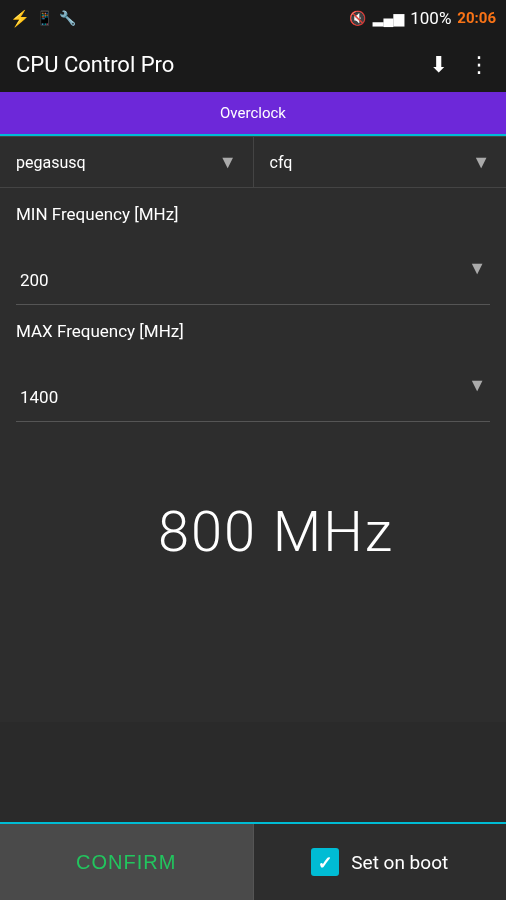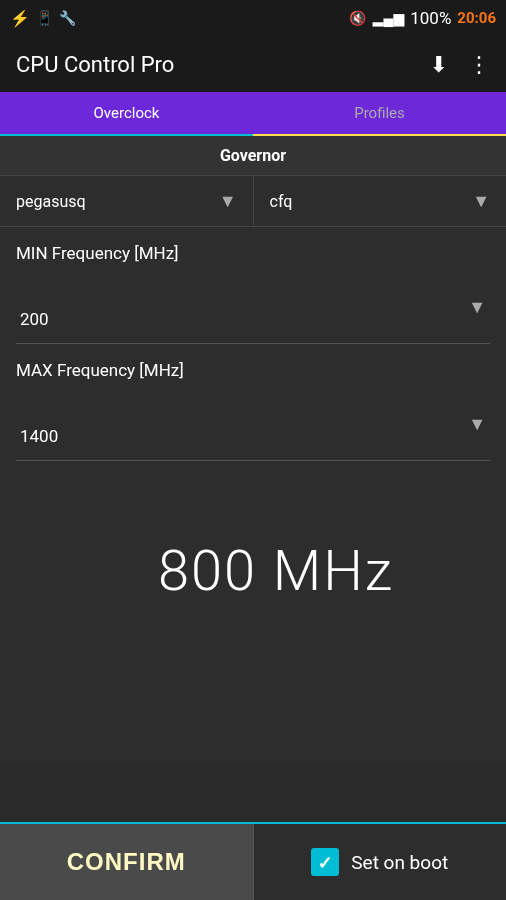--- a/index.html
+++ b/index.html
@@ -214,23 +214,23 @@
       height: 78px;
       display: flex;
       border-top: 2px solid #00bcd4;
       background: #2d2d2d;
     }
 
     #confirm-btn {
       flex: 1;
       background: #4a4a4a;
       border: none;
-      color: #fef9c3;
-      font-size: 24px;
-      font-weight: bold;
+      color: #22c55e;
+      font-size: 20px;
+      font-weight: normal;
       letter-spacing: 1px;
       cursor: pointer;
       border-right: 1px solid #555;
     }
 
     #set-on-boot {
       flex: 1;
       display: flex;
       align-items: center;
       justify-content: center;
@@ -295,29 +295,25 @@
   <div class="title-actions">
     <span class="title-icon">⬇</span>
     <span class="title-icon">⋮</span>
   </div>
 </div>
 
 <div id="tab-bar">
   <div class="tab active">
     <span>Overclock</span>
   </div>
-  <div class="tab">
-    <span>Profiles</span>
-  </div>
 </div>
 
 <div id="main-content">
 
   <div class="governor-io-row">
-    <div class="col-header">Governor</div>
   </div>
 
   <div class="dropdown-row">
     <div class="dropdown-item">
       <span>pegasusq</span>
       <span class="dropdown-arrow">▼</span>
     </div>
     <div class="dropdown-item">
       <span>cfq</span>
       <span class="dropdown-arrow">▼</span>

